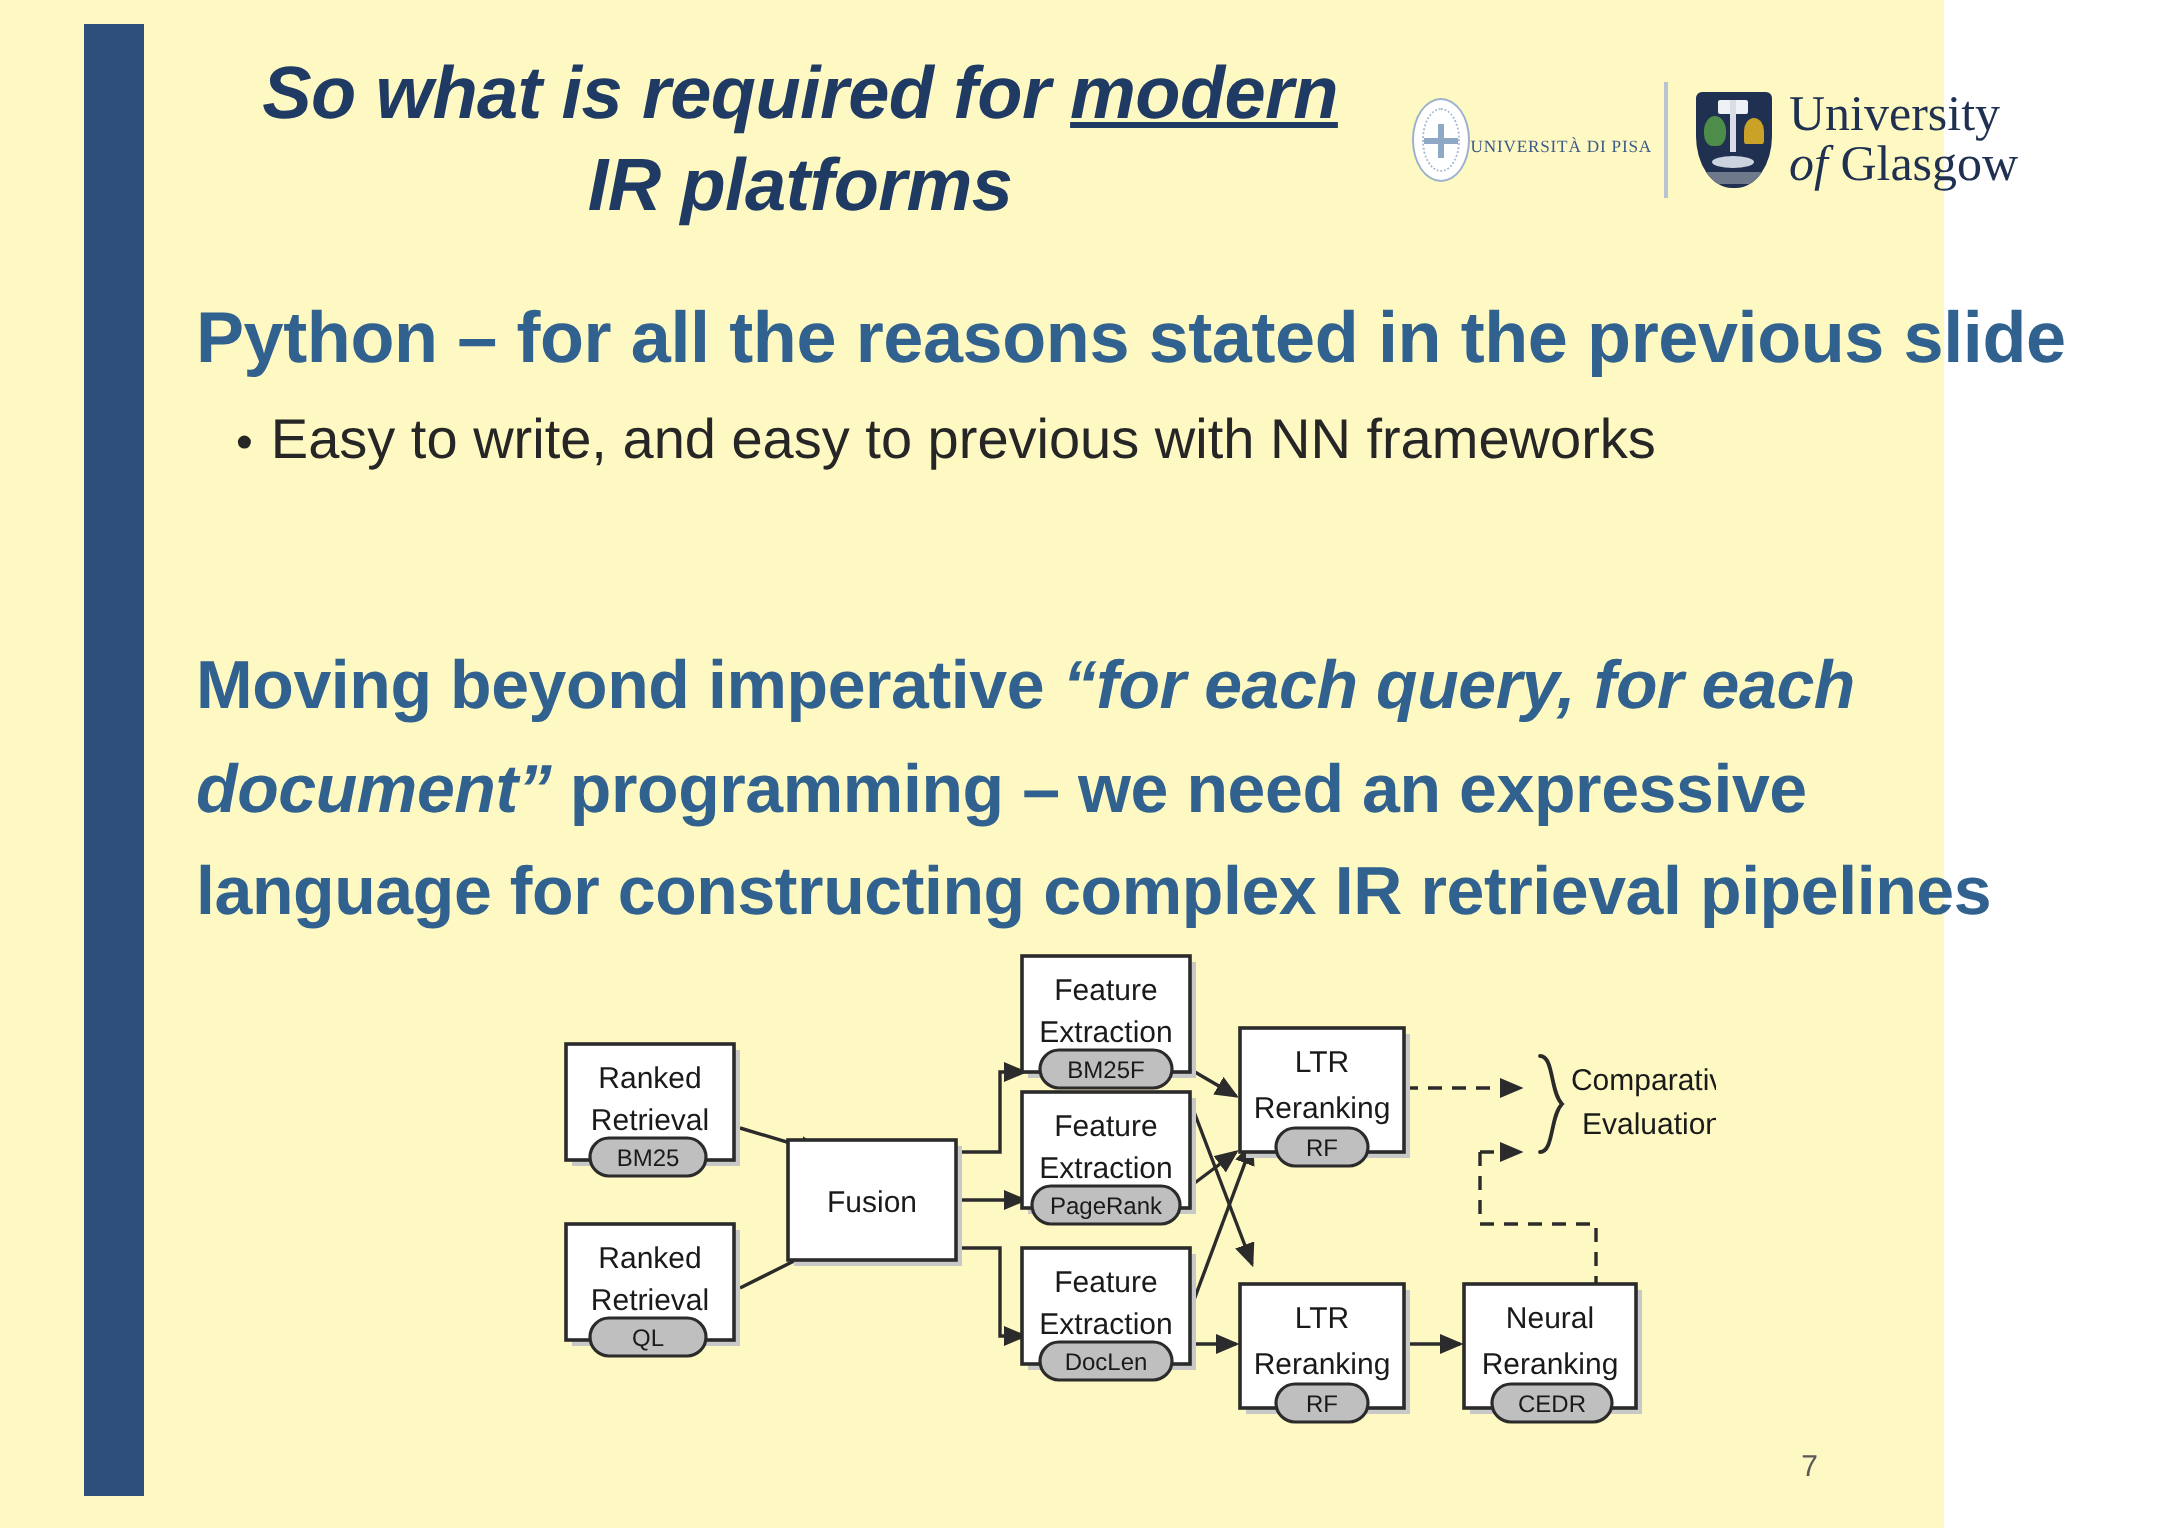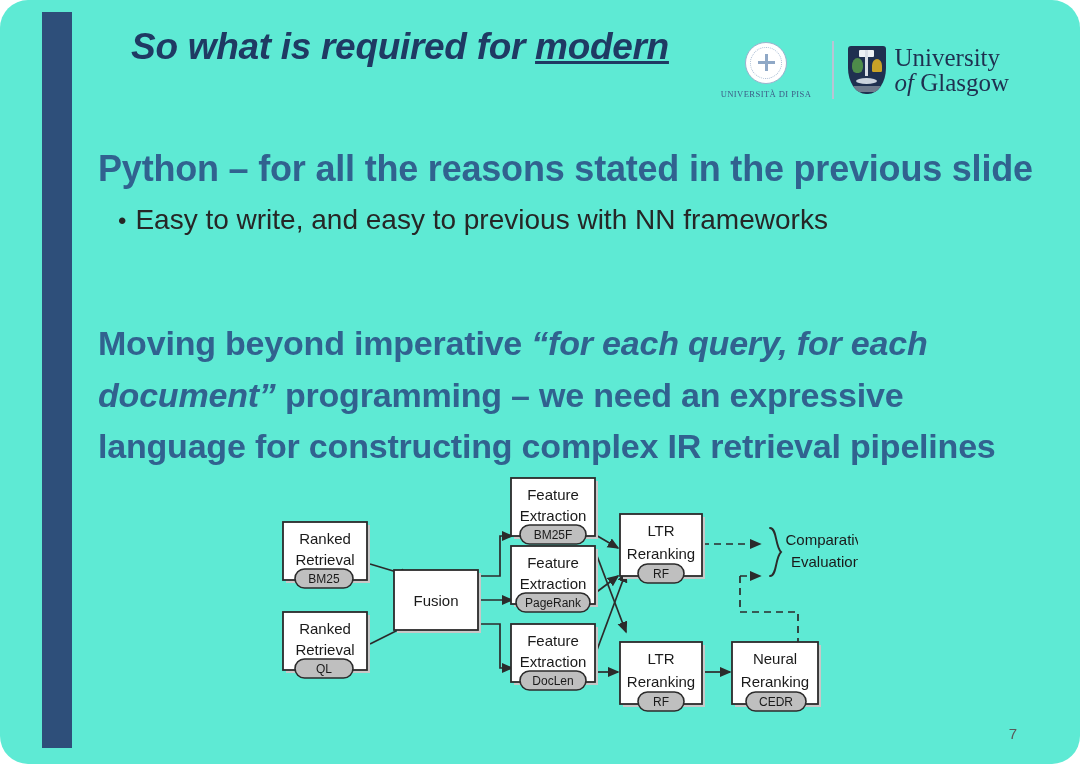--- a/index.html
+++ b/index.html
@@ -3,21 +3,21 @@
 <meta charset="utf-8">
 <style>
   html,body{margin:0;padding:0;}
   body{
     width:1080px;height:764px;
     background:#ffffff;
     font-family:"Liberation Sans", sans-serif;
     overflow:hidden;
     position:relative;
   }
-  .slide{position:absolute;left:0;top:0;width:1080px;height:764px;background:#5eead4;border-radius:28px;}
+  .slide{position:absolute;left:0;top:0;width:972px;height:764px;background:#fef9c3;}
 
   
   .accent-bar{
     position:absolute;left:42px;top:12px;width:30px;height:736px;
     background:#2E4F7A;
   }
 
   
   .title{
     position:absolute;left:100px;top:24px;width:600px;
@@ -30,21 +30,21 @@
   }
   .title u{text-decoration:underline;text-underline-offset:2px;}
 
   
   .logos{
     position:absolute;left:706px;top:28px;
     width:330px;height:84px;
     display:flex;align-items:center;
   }
   .logo-pisa{
-    width:120px;display:flex;flex-direction:column;align-items:center;justify-content:center;
+    width:120px;display:flex;flex-direction:row;align-items:center;justify-content:center;
   }
   .pisa-seal{
     width:40px;height:40px;border-radius:50%;
     border:1.6px solid #9CB2CD;
     position:relative;
     background:#fff;
     display:flex;align-items:center;justify-content:center;
   }
   .pisa-seal::before{
     content:"";position:absolute;left:4px;top:4px;right:4px;bottom:4px;
@@ -132,20 +132,21 @@
 </style>
 </head>
 <body>
 
 <div class="slide">
 
   <div class="accent-bar"></div>
 
   <div class="title">
     <span>So what is required for </span><u>modern</u><br>
+    <span>IR platforms</span>
   </div>
 
   <div class="logos">
     <div class="logo-pisa">
       <div class="pisa-seal">
         <div class="pisa-cross"></div>
       </div>
       <div class="pisa-word">UNIVERSITÀ DI PISA</div>
     </div>
     <div class="logo-div"></div>

